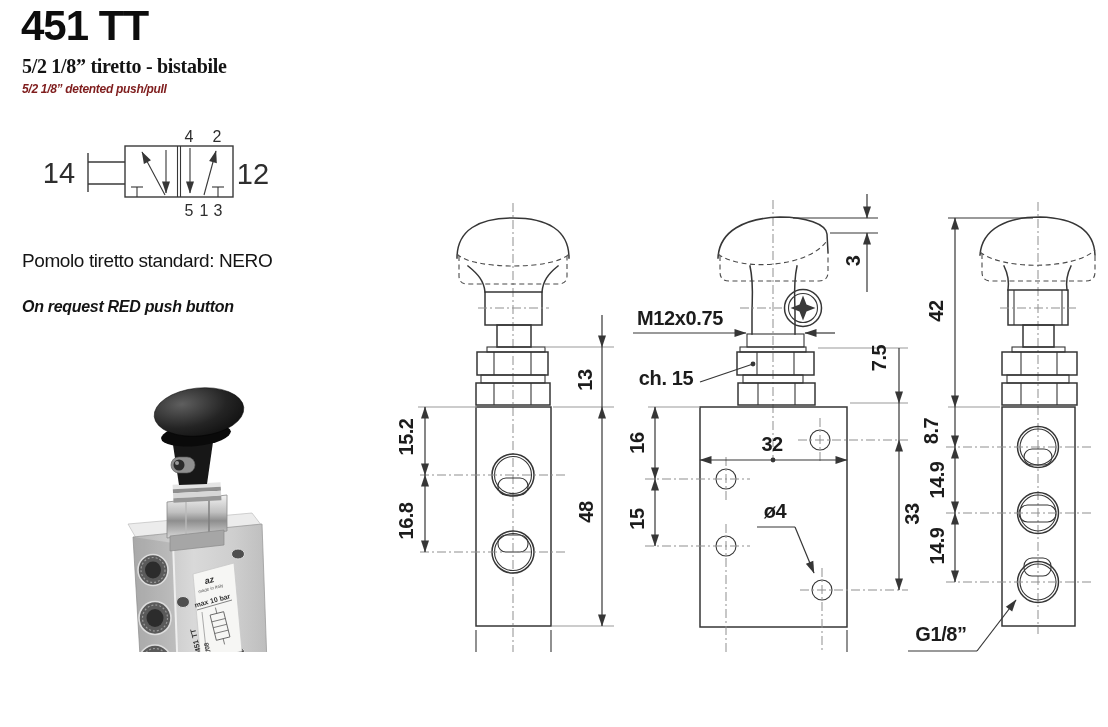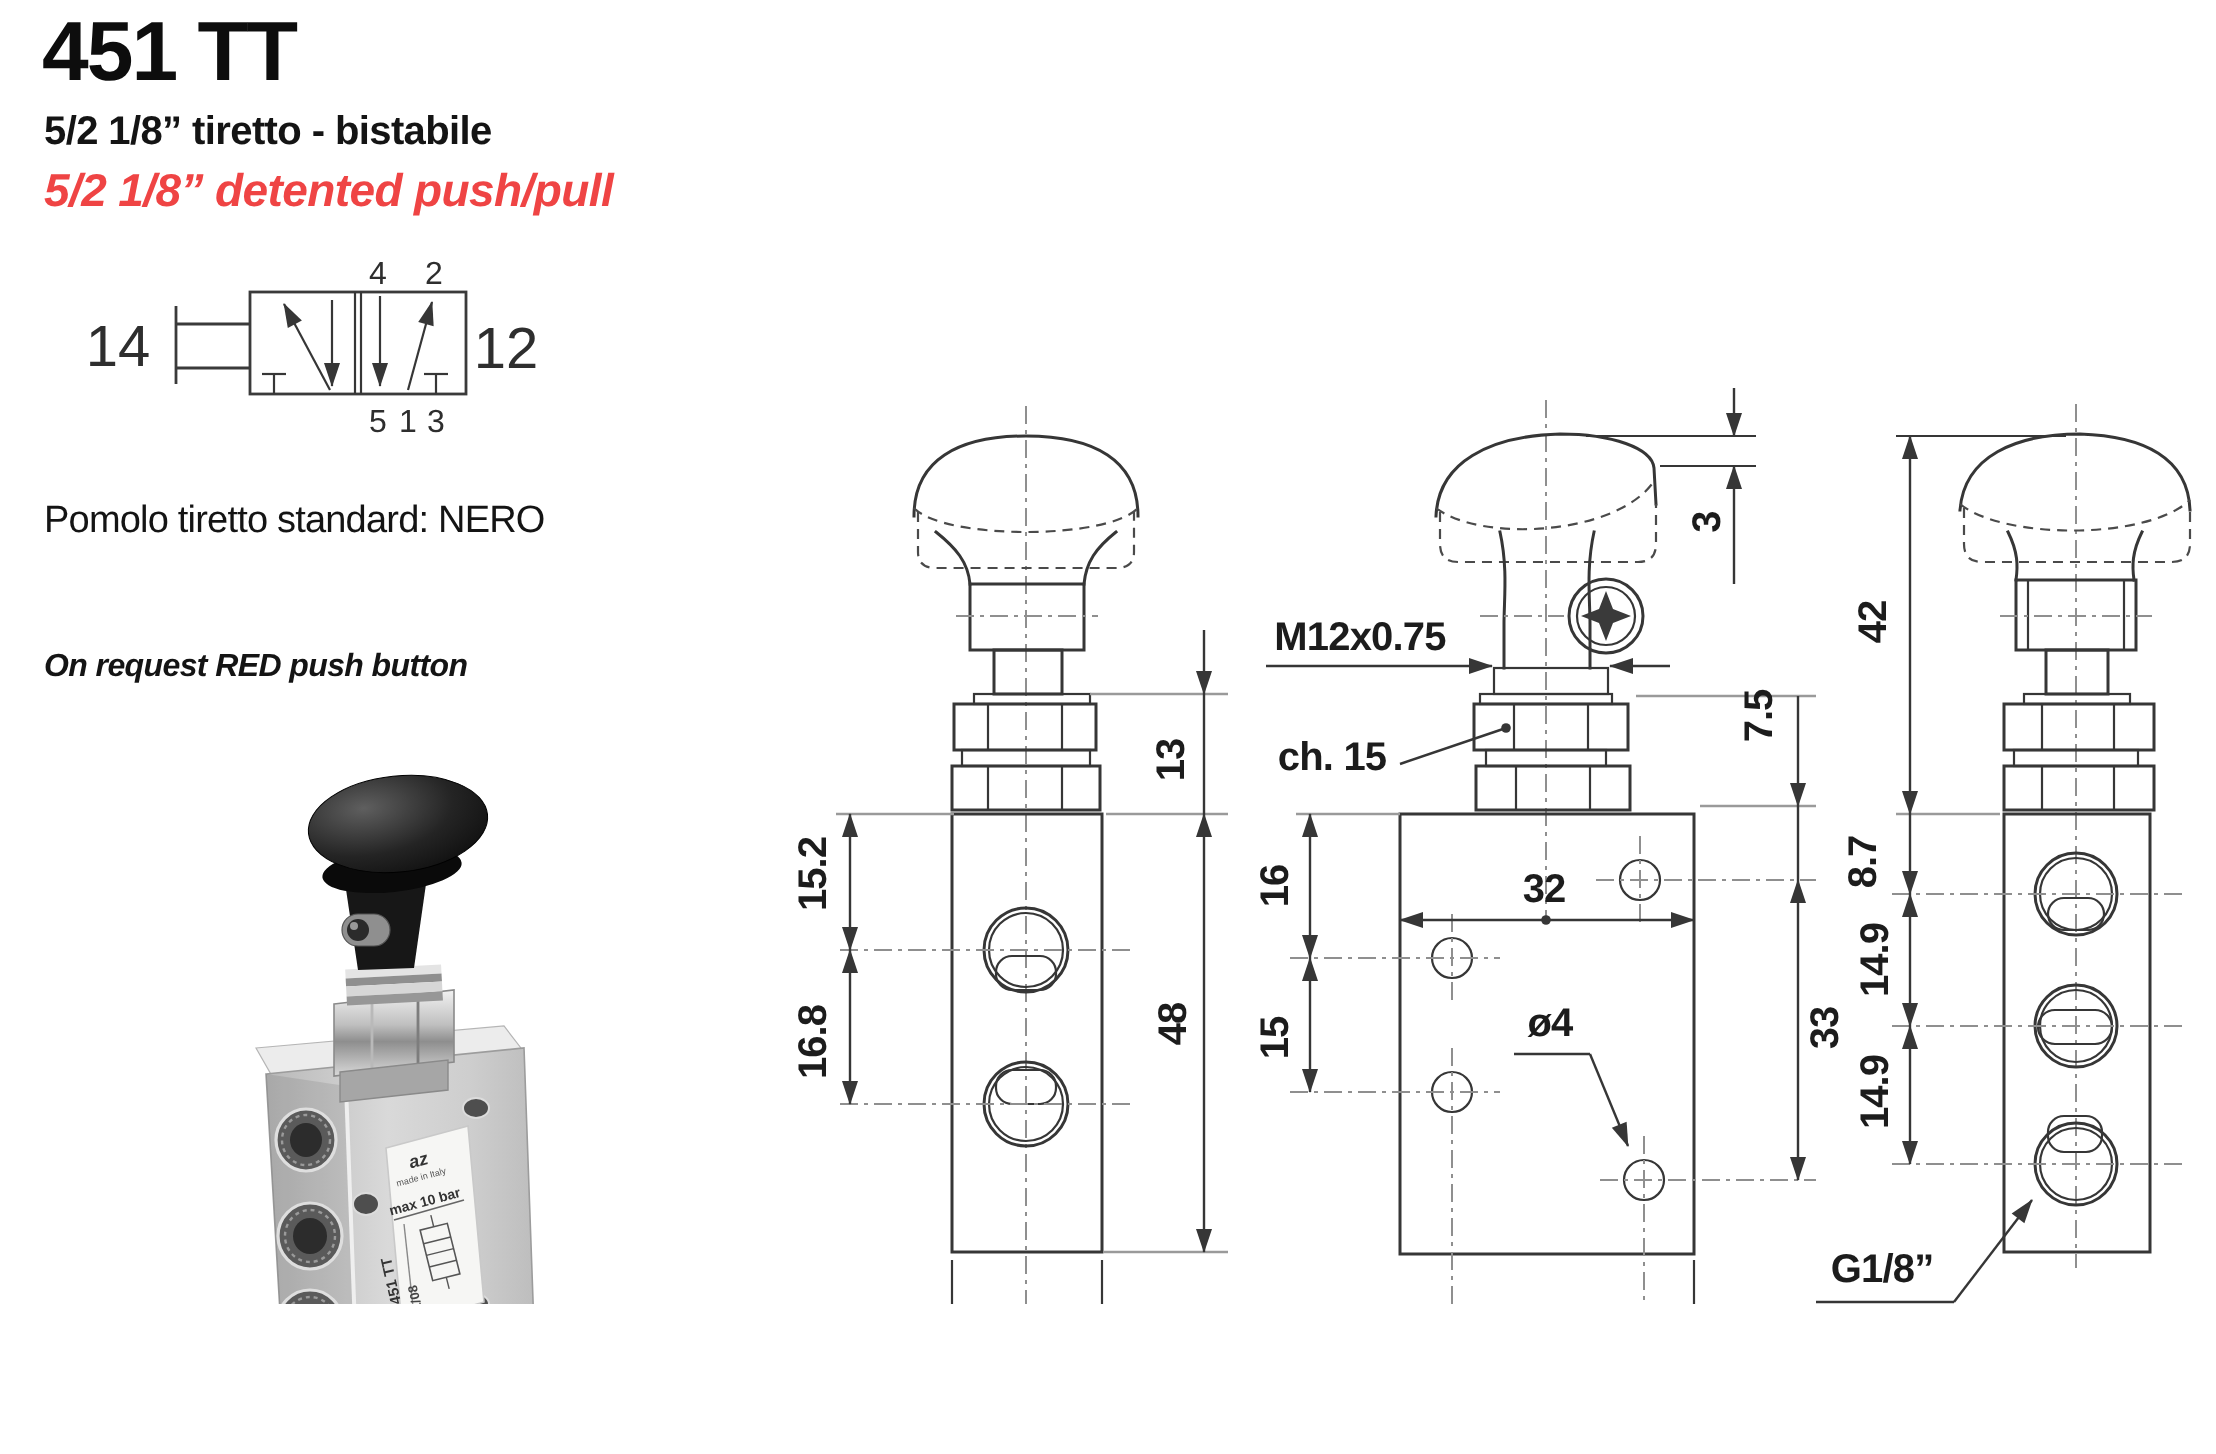--- a/index.html
+++ b/index.html
@@ -1,21 +1,21 @@
 <!DOCTYPE html>
 <html><head>
 <meta charset="utf-8">
 <style>
   html,body{margin:0;padding:0;background:#ffffff;}
   .page{position:relative;width:1108px;height:652px;background:#fff;overflow:hidden;
         font-family:"Liberation Sans",sans-serif;color:#111;}
   .abs{position:absolute;}
   .title{left:21px;top:2px;font-size:42px;font-weight:700;letter-spacing:-1px;color:#0d0d0d;}
-  .sub{left:22px;top:55px;font-size:20px;font-weight:700;letter-spacing:-0.3px;color:#141414;}
-  .sub-en{left:22px;top:82px;font-size:23px;font-weight:700;font-style:italic;letter-spacing:-0.3px;color:#ef4444;text-align:center;}
+  .sub{left:22px;top:55px;font-size:20px;font-weight:700;letter-spacing:-0.3px;color:#141414;font-family:Liberation Serif, serif;}
+  .sub-en{left:22px;top:82px;font-size:12px;font-weight:700;font-style:italic;letter-spacing:-0.3px;color:#7f1d1d;text-align:center;}
   .note-it{left:22px;font-size:19px;font-weight:400;letter-spacing:-0.4px;color:#141414;}
   .note-en{left:22px;font-size:16px;font-weight:700;font-style:italic;letter-spacing:-0.3px;color:#141414;}
   svg.art{position:absolute;left:0;top:0;}
   svg text{font-family:"Liberation Sans",sans-serif;fill:#1c1c1c;}
   .dt{font-size:20px;font-weight:700;letter-spacing:-0.5px;}
   .dl{font-size:20px;font-weight:700;letter-spacing:-0.4px;}
   .pL{font-size:29px;font-weight:400;fill:#2e2e2e;}
   .pS{font-size:16px;font-weight:400;fill:#2e2e2e;}
   .k{stroke:#363636;stroke-width:1.5;fill:none;stroke-linecap:square;}
   .k2{stroke:#363636;stroke-width:1.1;fill:none;}
@@ -33,21 +33,21 @@
 </head>
 <body>
 
 <div class="page">
 
   <div class="abs title">451 TT</div>
   <div class="abs sub">5/2 1/8” tiretto - bistabile</div>
   <div class="abs sub-en">5/2 1/8” detented push/pull</div>
 
   <div class="abs note-it" style="top:250px;">Pomolo tiretto standard: NERO</div>
-  <div class="abs note-en" style="top:325px;">On request RED push button</div>
+  <div class="abs note-en" style="top:298px;">On request RED push button</div>
 
   <svg class="art" width="1108" height="727" viewBox="0 0 1108 727">
     <defs>
       <marker id="mE" markerWidth="13" markerHeight="9" refX="12" refY="4.5" orient="auto" markerUnits="userSpaceOnUse">
         <path d="M0.5,0.5 L12.5,4.5 L0.5,8.5 Z" fill="#363636"></path>
       </marker>
       <marker id="mS" markerWidth="13" markerHeight="9" refX="1" refY="4.5" orient="auto" markerUnits="userSpaceOnUse">
         <path d="M12.5,0.5 L0.5,4.5 L12.5,8.5 Z" fill="#363636"></path>
       </marker>
       <linearGradient id="gBody" x1="0" y1="0" x2="1" y2="0">

